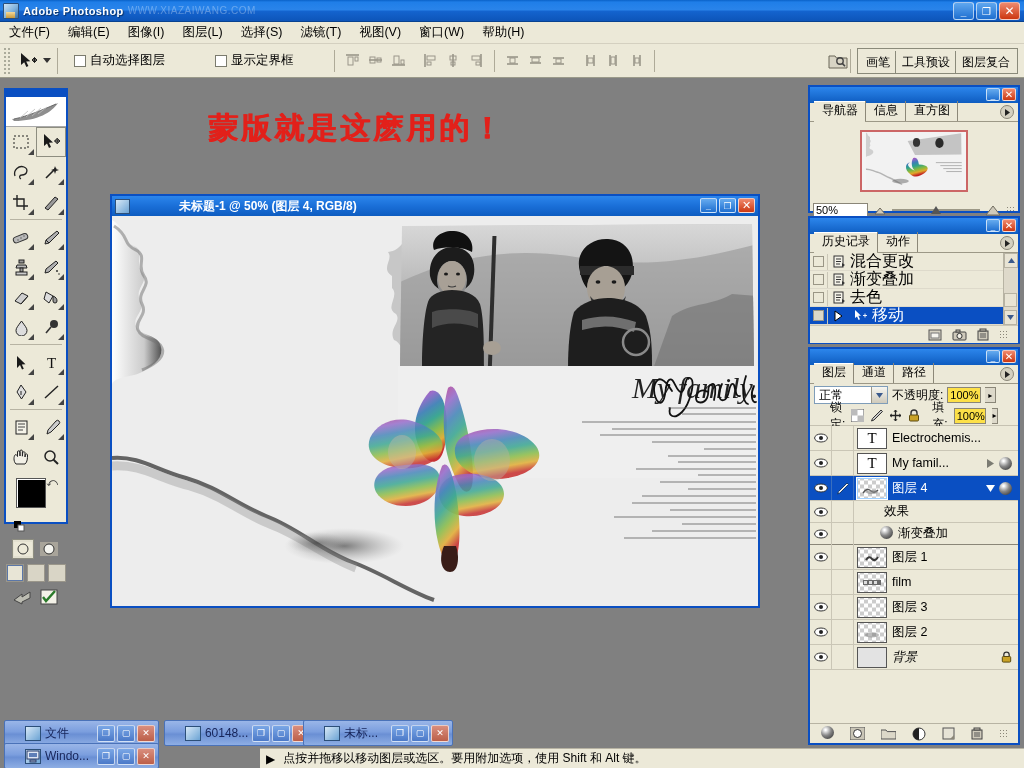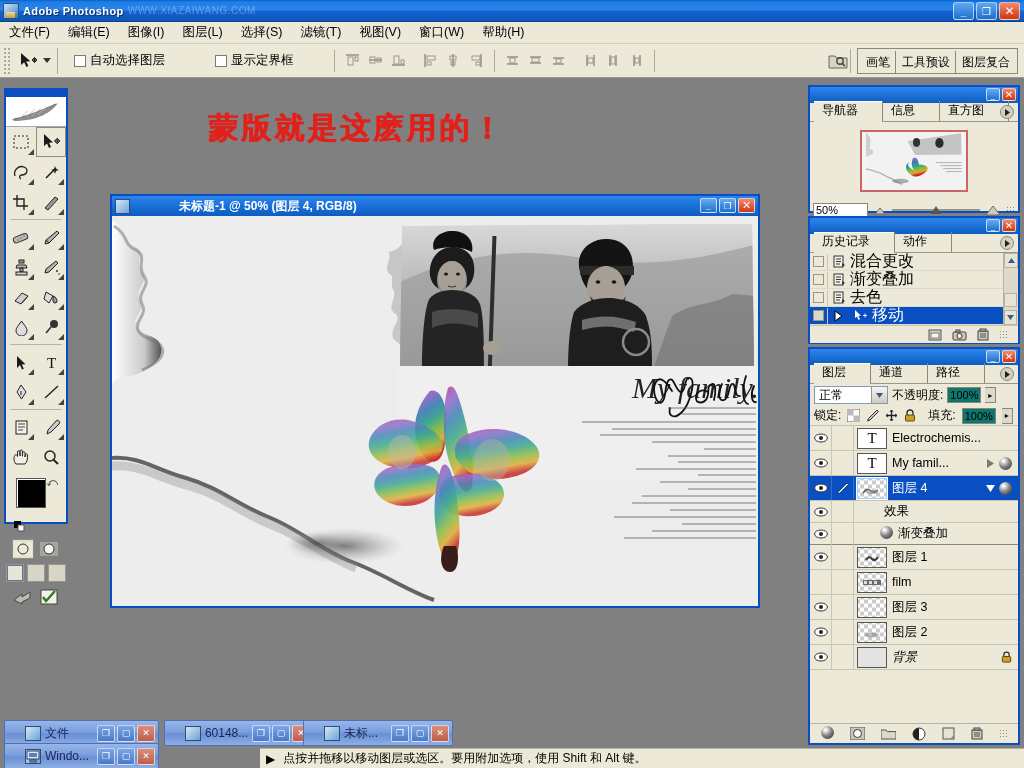--- a/index.html
+++ b/index.html
@@ -130,21 +130,21 @@
   
   .dock { position:absolute; background:#ece9d8; border:2px solid #0a4fc2; }
   .dock-bar { height: 16px; background: linear-gradient(to bottom,#2c86ec,#0e5cc0); position:relative; }
   .dock-bar .d-btns { position:absolute; right:2px; top:1px; display:flex; gap:2px; }
   .d-btn { width:14px;height:13px;border:1px solid rgba(255,255,255,.7);border-radius:2px;
      background: linear-gradient(to bottom,#66abef,#1f6fd0); color:#fff;font-size:8px;
      display:flex;align-items:flex-end;justify-content:center;line-height:1;}
   .d-btn.close{background:linear-gradient(to bottom,#f08a6e,#cc3711);align-items:center;font-size:10px;}
   .tabs-row { height: 19px; display:flex; align-items:flex-end; background:#ece9d8;
      border-bottom:1px solid #9c9887; position:relative; padding-left:4px; }
-  .ptab { font-size:12px; padding:1px 24px 2px 8px; color:#000; position:relative;
+  .ptab { font-size:12px; padding:1px 7px 2px 8px; color:#000; position:relative;
      border-right:1px solid #8c8878; }
   .ptab.active { font-weight:normal; background:#ece9d8; box-shadow: inset 0 1px 0 #fff; }
   .ptab.active::after { content:""; position:absolute; left:0; bottom:-1px; width:100%; height:1px; background:#ece9d8; }
   .pmenu-arrow { position:absolute; right:4px; top:2px; width:14px;height:14px;border-radius:50%;
      background:#d4d0c0; border:1px solid #8a8678; display:flex;align-items:center;justify-content:center;}
 
   
   .nav-thumb-area { height: 78px; display:flex;align-items:center;justify-content:center; background:#ece9d8;}
   .nav-thumb { width:108px; height:62px; background:#f4f4f4; border:2px solid #c66; position:relative; overflow:hidden;}
   .nav-footer { height: 20px; display:flex; align-items:center; gap:4px; padding: 0 3px; }
@@ -162,23 +162,23 @@
   .hist-chk i { width:11px;height:11px;border:1px solid #9a9686;background:#ece9d8;display:block;}
   .hist-ico { width:22px; display:flex;align-items:center;justify-content:center;}
   .hist-footer { height:18px; background:#ece9d8; display:flex;align-items:center;justify-content:flex-end;gap:10px;padding-right:10px;border-top:1px solid #cac6b6;}
 
   
   .layer-opts { height:22px; display:flex;align-items:center;gap:4px;padding:2px 4px;font-size:12px;}
   .blend-select { width:74px;height:18px;border:1px solid #7f9db9;background:#fff;font-size:12px;
     display:flex;align-items:center;justify-content:space-between;padding-left:4px;}
   .sel-arrow { width:16px;height:16px;background:linear-gradient(to bottom,#f6f6f2,#cfcabb);
      border-left:1px solid #9a9686; display:flex;align-items:center;justify-content:center;}
-  .numfield { width:34px;height:16px;border:1px solid #8a8678;background:#0f766e;font-size:11px;display:flex;align-items:center;padding-left:2px;}
+  .numfield { width:34px;height:16px;border:1px solid #8a8678;background:#fde047;font-size:11px;display:flex;align-items:center;padding-left:2px;}
   .spin { width:11px;height:16px;background:#ddd9ca;border:1px solid #8a8678;border-left:none;display:flex;align-items:center;justify-content:center;font-size:8px;}
-  .lock-row { height:20px;display:flex;align-items:center;gap:6px;padding:0 4px;font-size:12px;border-bottom:1px solid #c6c2b2;}
+  .lock-row { height:20px;display:flex;align-items:center;gap:6px;padding:0 20px;font-size:12px;border-bottom:1px solid #c6c2b2;}
   .layer-list { background:#ece9d8; }
   .lrow { height:25px; display:flex; align-items:center; border-bottom:1px solid #cac6b6; font-size:12.5px; }
   .lrow.sel { background:#0a4fc2; color:#fff; }
   .eye-cell, .brush-cell { width:22px;height:24px;display:flex;align-items:center;justify-content:center;border-right:1px solid #cac6b6;}
   .lthumb { width:30px;height:21px;border:1px solid #555;margin:0 5px 0 3px; background:
      repeating-conic-gradient(#fff 0% 25%, #ccc 0% 50%) 50% / 8px 8px; position:relative; overflow:hidden;}
   .lthumb.tbox { background:#fff; display:flex;align-items:center;justify-content:center;font-family:"Liberation Serif",serif;font-size:15px;}
   .sub-row { height:22px; display:flex;align-items:center; font-size:12.5px; border-bottom:1px solid #cac6b6;}
   .fx-circle { width:13px;height:13px;border-radius:50%;background:radial-gradient(circle at 35% 30%,#fff 5%,#888 45%,#222 100%);display:inline-block;}
   .layer-footer { height:20px; background:#ece9d8; display:flex;align-items:center;justify-content:center;gap:16px;border-top:1px solid #b7b3a3;}

